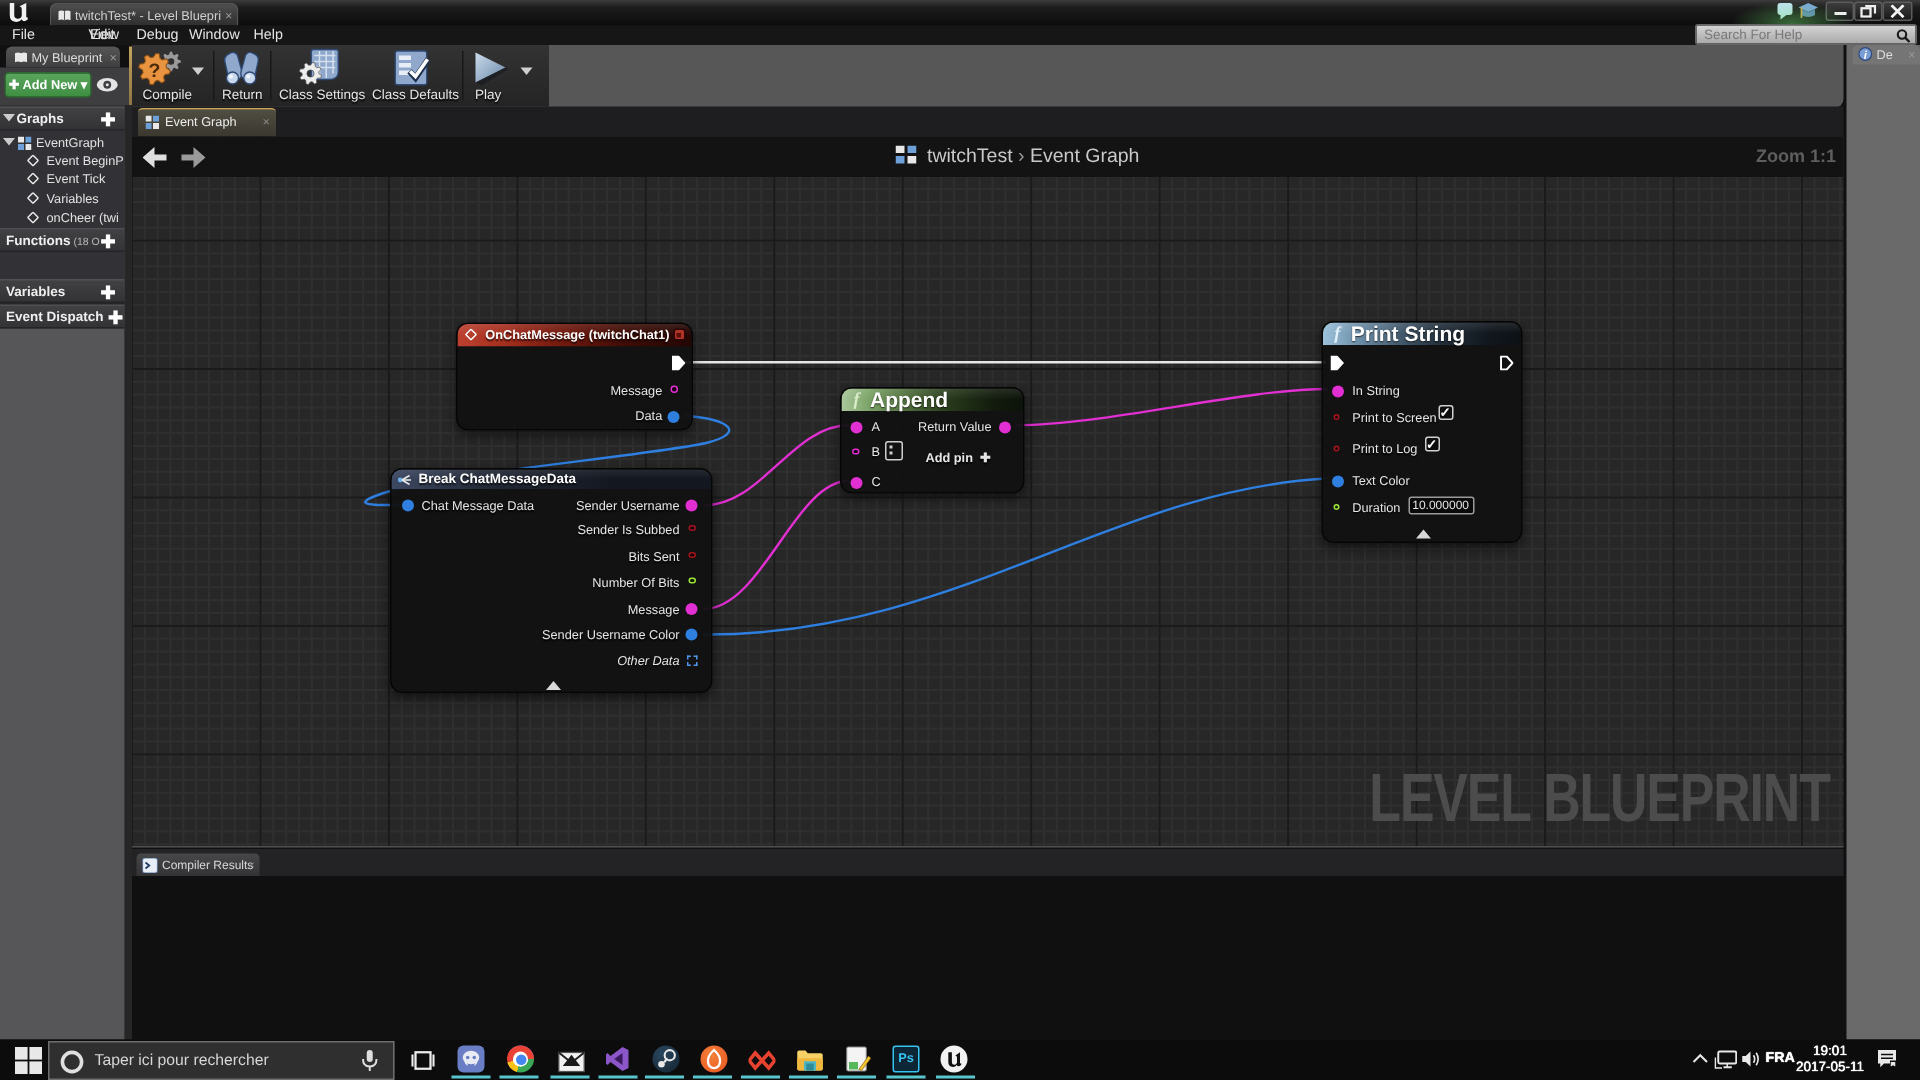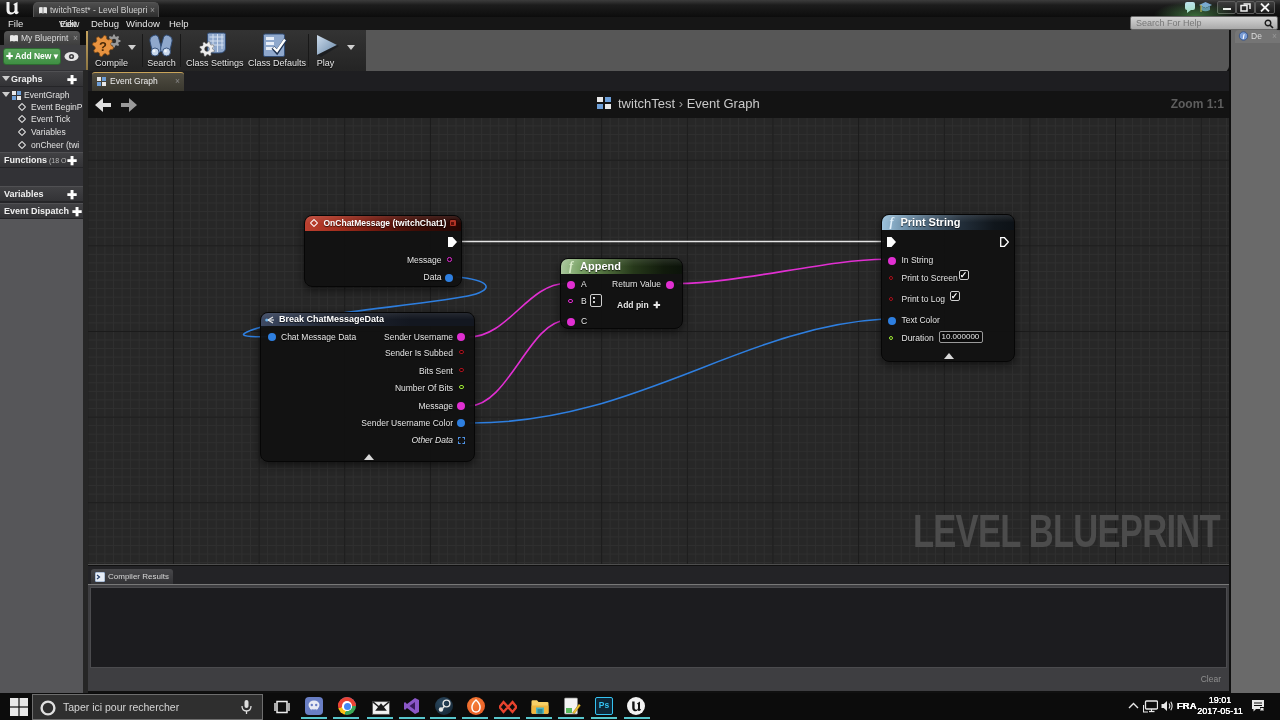--- a/index.html
+++ b/index.html
@@ -45,21 +45,21 @@
  background-size:85.65px 85.65px,85.65px 85.65px,8.565px 8.565px,8.565px 8.565px;
  background-position:-0.7px 68.7px,-0.7px 68.7px,-0.7px 68.7px,-0.7px 68.7px;
  overflow:hidden;border-bottom:1px solid #4e4e4e;}
 #topband{position:absolute;left:0;top:0;width:1141px;height:27px;background:#131313;}
 #breadcrumb{position:absolute;left:530px;top:5px;font-size:13px;color:#c9c9c9;}
 #zoomlbl{position:absolute;right:5px;top:5.5px;font-size:12px;font-weight:bold;color:#5e5e5e;}
 #watermark{position:absolute;right:9px;top:415px;font-size:45.5px;font-weight:bold;color:#4c4c4c;letter-spacing:-1px;transform:scaleX(0.76);transform-origin:right center;white-space:nowrap;}
 
 .node{position:absolute;background:rgba(17,17,17,0.94);border:1px solid #060606;border-radius:8px;box-shadow:0 3px 8px rgba(0,0,0,0.55);}
 .nhead{position:absolute;left:0;top:0;right:0;height:15px;border-radius:7px 7px 0 0;}
-.ntitle{position:absolute;top:0;font-size:11px;font-weight:bold;color:#fff;line-height:15px;text-shadow:0 1px 1px rgba(0,0,0,.7);white-space:nowrap;}
+.ntitle{position:absolute;top:0;font-size:14px;font-weight:bold;color:#fff;line-height:15px;text-shadow:0 1px 1px rgba(0,0,0,.7);white-space:nowrap;}
 .pin{position:absolute;border-radius:50%;}
 .pinlbl{position:absolute;font-size:8.5px;color:#e6e6e6;text-shadow:0 1px 1px #000;white-space:nowrap;}
 .execpin{position:absolute;width:9px;height:10px;}
 .uptri{position:absolute;width:0;height:0;border-left:5px solid transparent;border-right:5px solid transparent;border-bottom:6px solid #d8d8d8;}
 .fico{position:absolute;font-family:"Liberation Serif",serif;font-style:italic;font-weight:bold;font-size:12px;line-height:14px;}
 .chk{position:absolute;width:10px;height:10px;background:#0d0d0d;border:1.4px solid #d0d0d0;border-radius:2px;color:#fff;font-size:9px;font-weight:bold;line-height:9px;text-align:center;}
 
 #comp-strip{left:88px;top:566px;width:1141px;height:18px;background:#232326;}
 #comp-tab{position:absolute;left:3px;top:3px;width:82px;height:15px;background:linear-gradient(180deg,#47474a,#333336);border-radius:3px 3px 0 0;color:#d8d8d8;font-size:8px;line-height:15px;}
 #comp-body{left:88px;top:584px;width:1141px;height:107px;background:#3e3e41;border-top:1px solid #787878;}
@@ -153,21 +153,21 @@
 <svg class="abs" style="left:147px;top:33px" width="28" height="26" viewBox="0 0 28 26">
   <g fill="#8fa8cc" stroke="#2e4a74" stroke-width="0.9">
    <path d="M7.5 2.5 Q11 1 12.5 4.5 L13.5 15 Q14 19.5 10 20.5 Q5.5 21.5 4 18 L3.5 7 Q3.5 3.5 7.5 2.5 Z" transform="rotate(-10 8 11)"></path>
    <path d="M20.5 2.5 Q17 1 15.5 4.5 L14.5 15 Q14 19.5 18 20.5 Q22.5 21.5 24 18 L24.5 7 Q24.5 3.5 20.5 2.5 Z" transform="rotate(10 20 11)"></path>
   </g>
   <circle cx="8" cy="19" r="4" fill="#c9d8ec" stroke="#2e4a74" stroke-width="0.9"></circle>
   <circle cx="19.5" cy="19" r="4" fill="#c9d8ec" stroke="#2e4a74" stroke-width="0.9"></circle>
   <circle cx="7" cy="18" r="1.4" fill="#f0f6fc"></circle>
   <circle cx="18.5" cy="18" r="1.4" fill="#f0f6fc"></circle>
 </svg>
-<div class="tblabel" style="left:138px;width:47px;">Search</div>
+<div class="tblabel" style="left:138px;width:47px;">Return</div>
 <div class="tbsep" style="left:180px;"></div>
 <svg class="abs" style="left:199px;top:32px" width="28" height="27" viewBox="0 0 28 27">
   <path d="M10 1 L25 1 Q26.5 1 26.5 2.5 L26.5 16 Q26.5 21 20 21 L10 21 Q8.5 21 8.5 19.5 L8.5 2.5 Q8.5 1 10 1 Z" fill="#8fa8cc" stroke="#2e4a74" stroke-width="0.9"></path>
   <g stroke="#d4e0f0" stroke-width="1">
         <line x1="10.5" y1="5" x2="24.5" y2="5"></line>
         <line x1="10.5" y1="9" x2="24.5" y2="9"></line>
         <line x1="10.5" y1="13" x2="24.5" y2="13"></line>
         <line x1="14" y1="2" x2="14" y2="20"></line>
         <line x1="18.5" y1="2" x2="18.5" y2="20"></line>
         <line x1="23" y1="2" x2="23" y2="17"></line>
@@ -369,24 +369,20 @@
 <div class="abs" id="comp-strip">
   <div id="comp-tab">
     <svg class="abs" style="left:4px;top:3px" width="10" height="10" viewBox="0 0 10 10">
           <rect x="0" y="0" width="10" height="10" rx="1.5" fill="#e8eef6" stroke="#5878a8" stroke-width="0.8"></rect>
           <path d="M2 3 L4.5 5 L2 7" stroke="#223b66" stroke-width="1.2" fill="none"></path>
         </svg>
     <span style="position:absolute;left:17px;">Compiler Results</span>
     <span style="position:absolute;right:3px;color:#777;">×</span>
   </div>
 </div>
-<div class="abs" id="comp-body">
-  <div id="comp-content"></div>
-  <div id="clearbtn">Clear</div>
-</div>
 
 <div class="abs" id="taskbar">
 
   <svg class="tbicon" style="left:10px;top:5px" width="15" height="15" viewBox="0 0 15 15">
         <g fill="#e8e8e8">
           <rect x="0" y="0" width="7" height="7"></rect>
           <rect x="8" y="0" width="7" height="7"></rect>
           <rect x="0" y="8" width="7" height="7"></rect>
           <rect x="8" y="8" width="7" height="7"></rect>
         </g>

